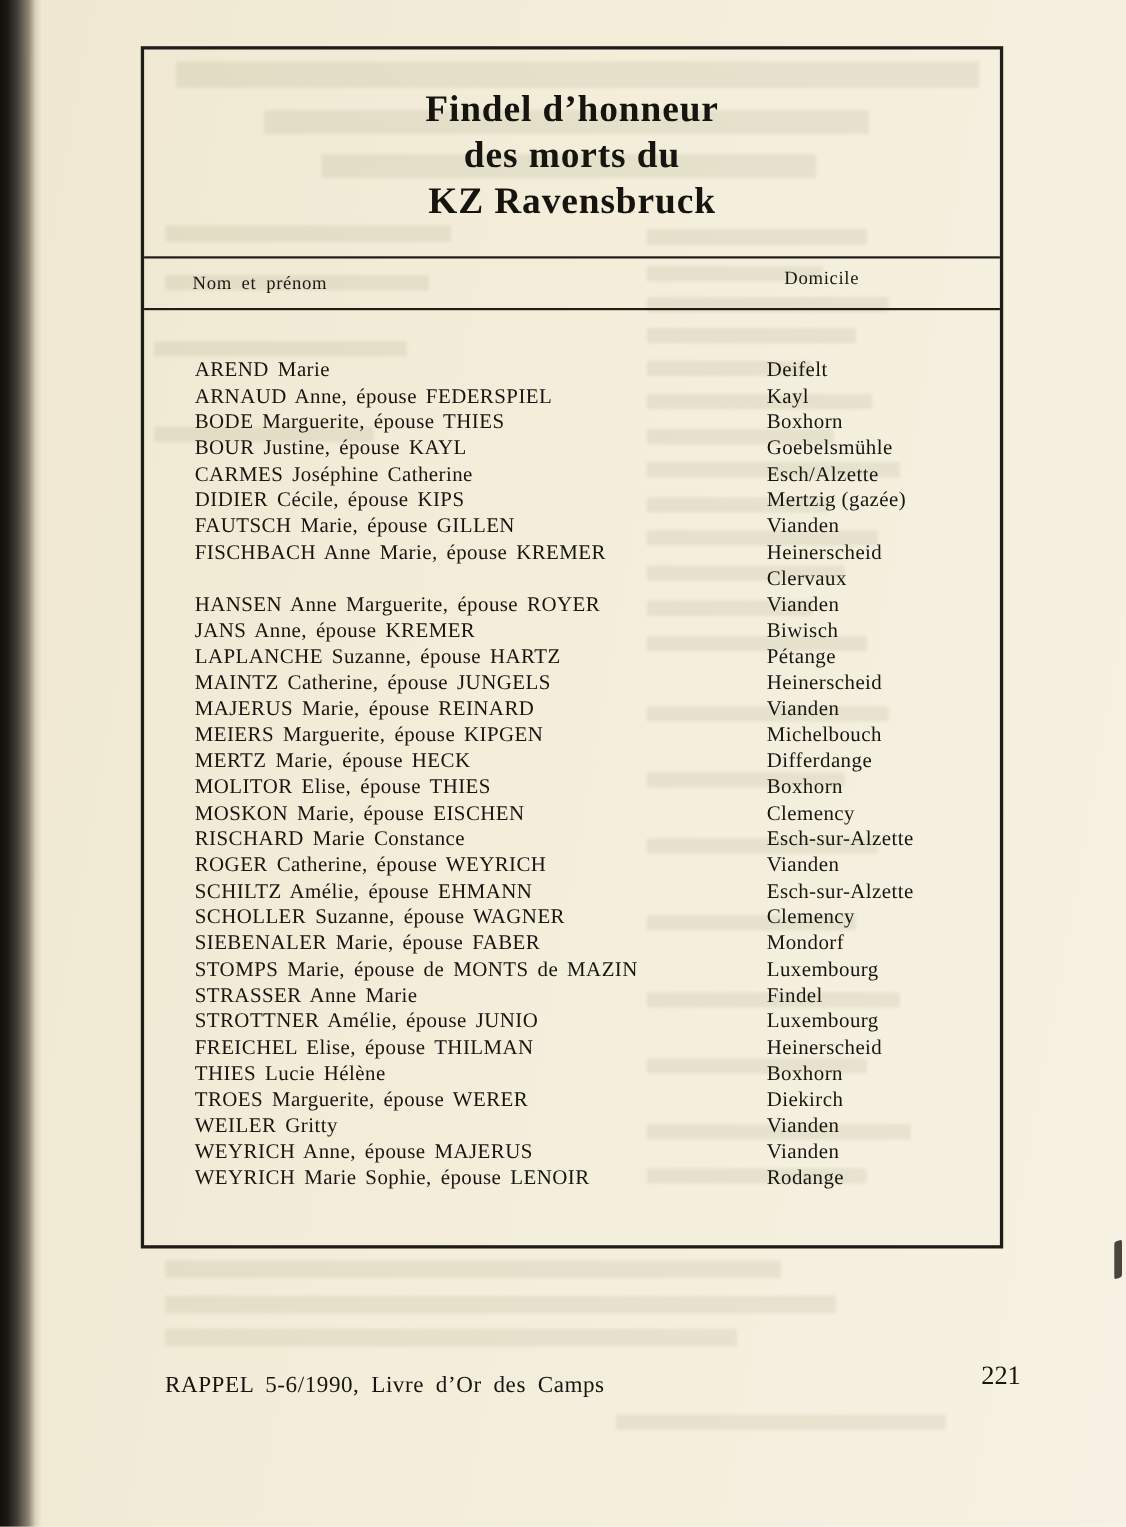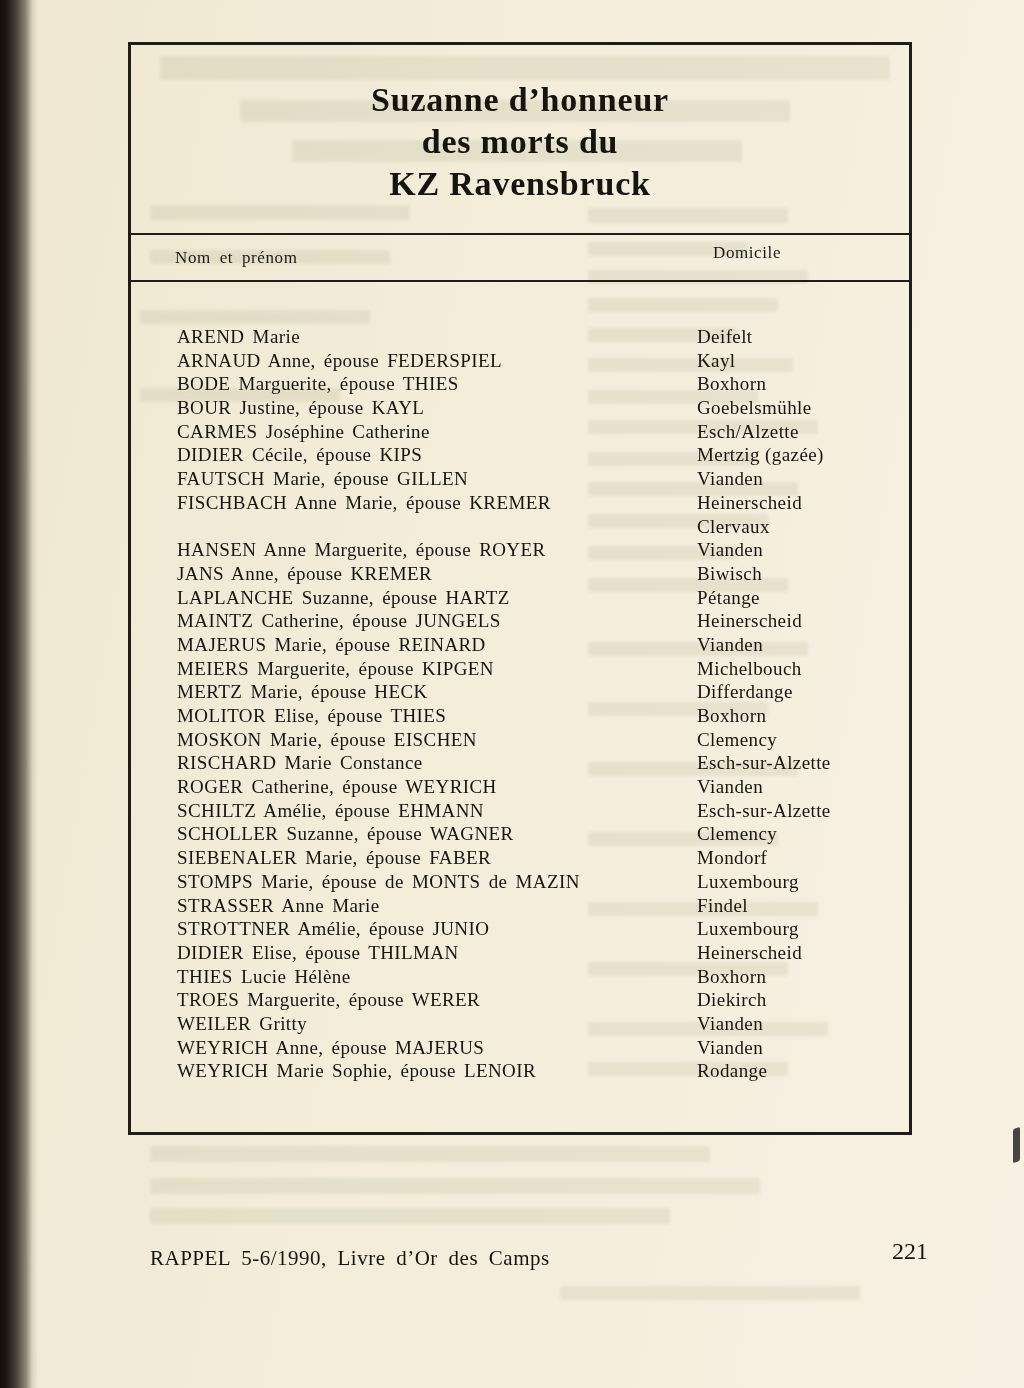--- a/index.html
+++ b/index.html
@@ -162,21 +162,21 @@
   <div class="ghost" style="left:150px;top:1146px;width:560px;height:16px;"></div>
   <div class="ghost" style="left:150px;top:1178px;width:610px;height:16px;"></div>
   <div class="ghost" style="left:150px;top:1208px;width:520px;height:16px;"></div>
   <div class="ghost" style="left:560px;top:1286px;width:300px;height:14px;"></div>
 
   <div class="edge-mark"></div>
 
   <div class="frame">
 
     <div class="title">
-      <div>Suzanne d’honneur</div>
+      <div>Findel d’honneur</div>
       <div>des morts du</div>
       <div>KZ Ravensbruck</div>
     </div>
 
     <div class="thead">
       <span class="col-name">Nom et prénom</span>
       <span class="col-domicile">Domicile</span>
     </div>
 
     <div class="rows">
@@ -277,21 +277,21 @@
         </div>
         <div class="row">
           <span class="cell-name">STRASSER Anne Marie</span>
           <span class="cell-domicile">Findel</span>
         </div>
         <div class="row">
           <span class="cell-name">STROTTNER Amélie, épouse JUNIO</span>
           <span class="cell-domicile">Luxembourg</span>
         </div>
         <div class="row">
-          <span class="cell-name">DIDIER Elise, épouse THILMAN</span>
+          <span class="cell-name">FREICHEL Elise, épouse THILMAN</span>
           <span class="cell-domicile">Heinerscheid</span>
         </div>
         <div class="row">
           <span class="cell-name">THIES Lucie Hélène</span>
           <span class="cell-domicile">Boxhorn</span>
         </div>
         <div class="row">
           <span class="cell-name">TROES Marguerite, épouse WERER</span>
           <span class="cell-domicile">Diekirch</span>
         </div>

